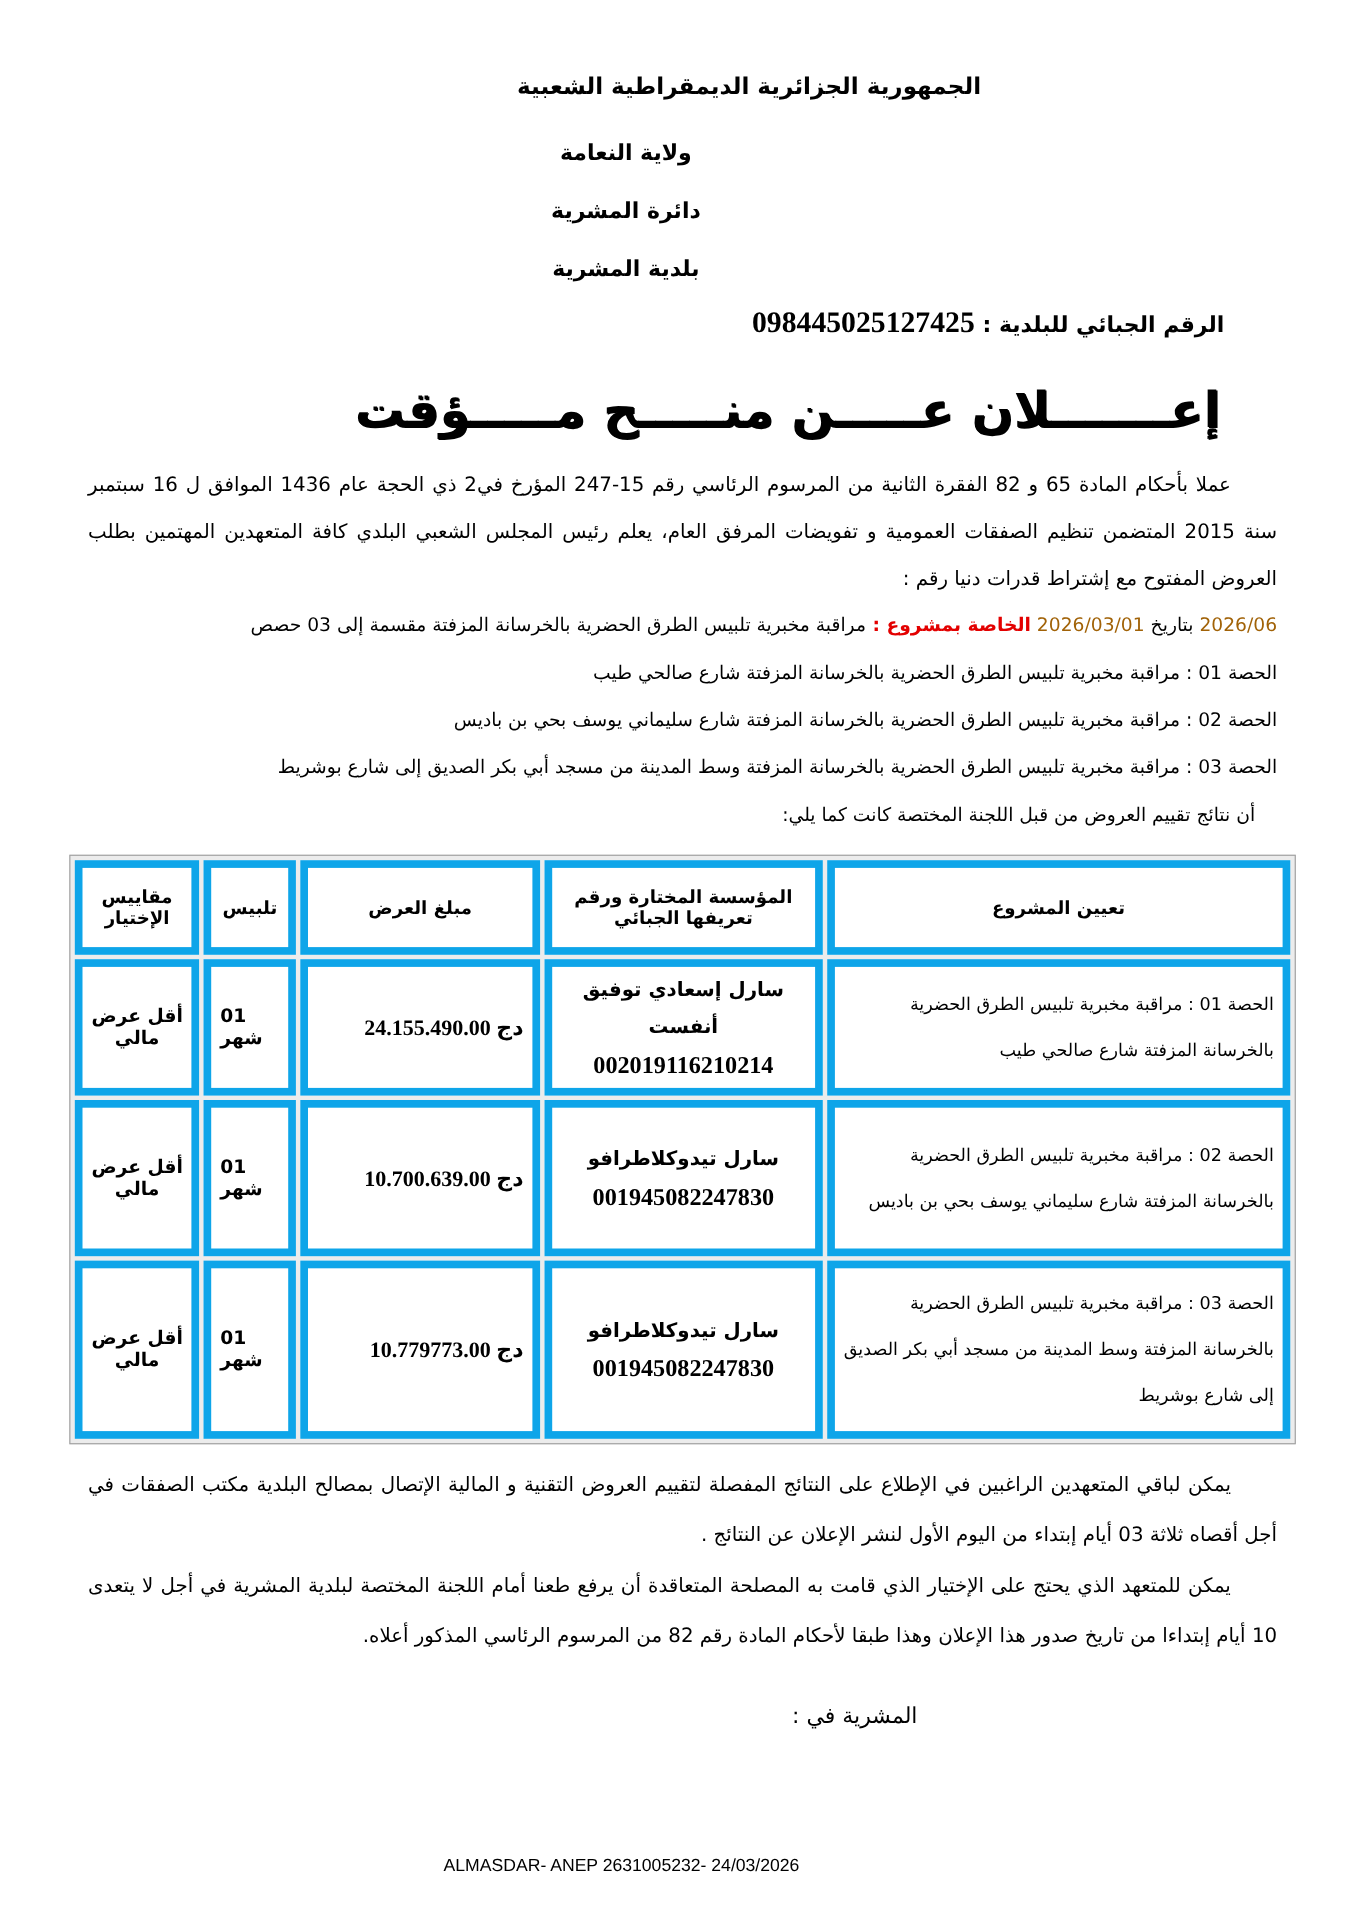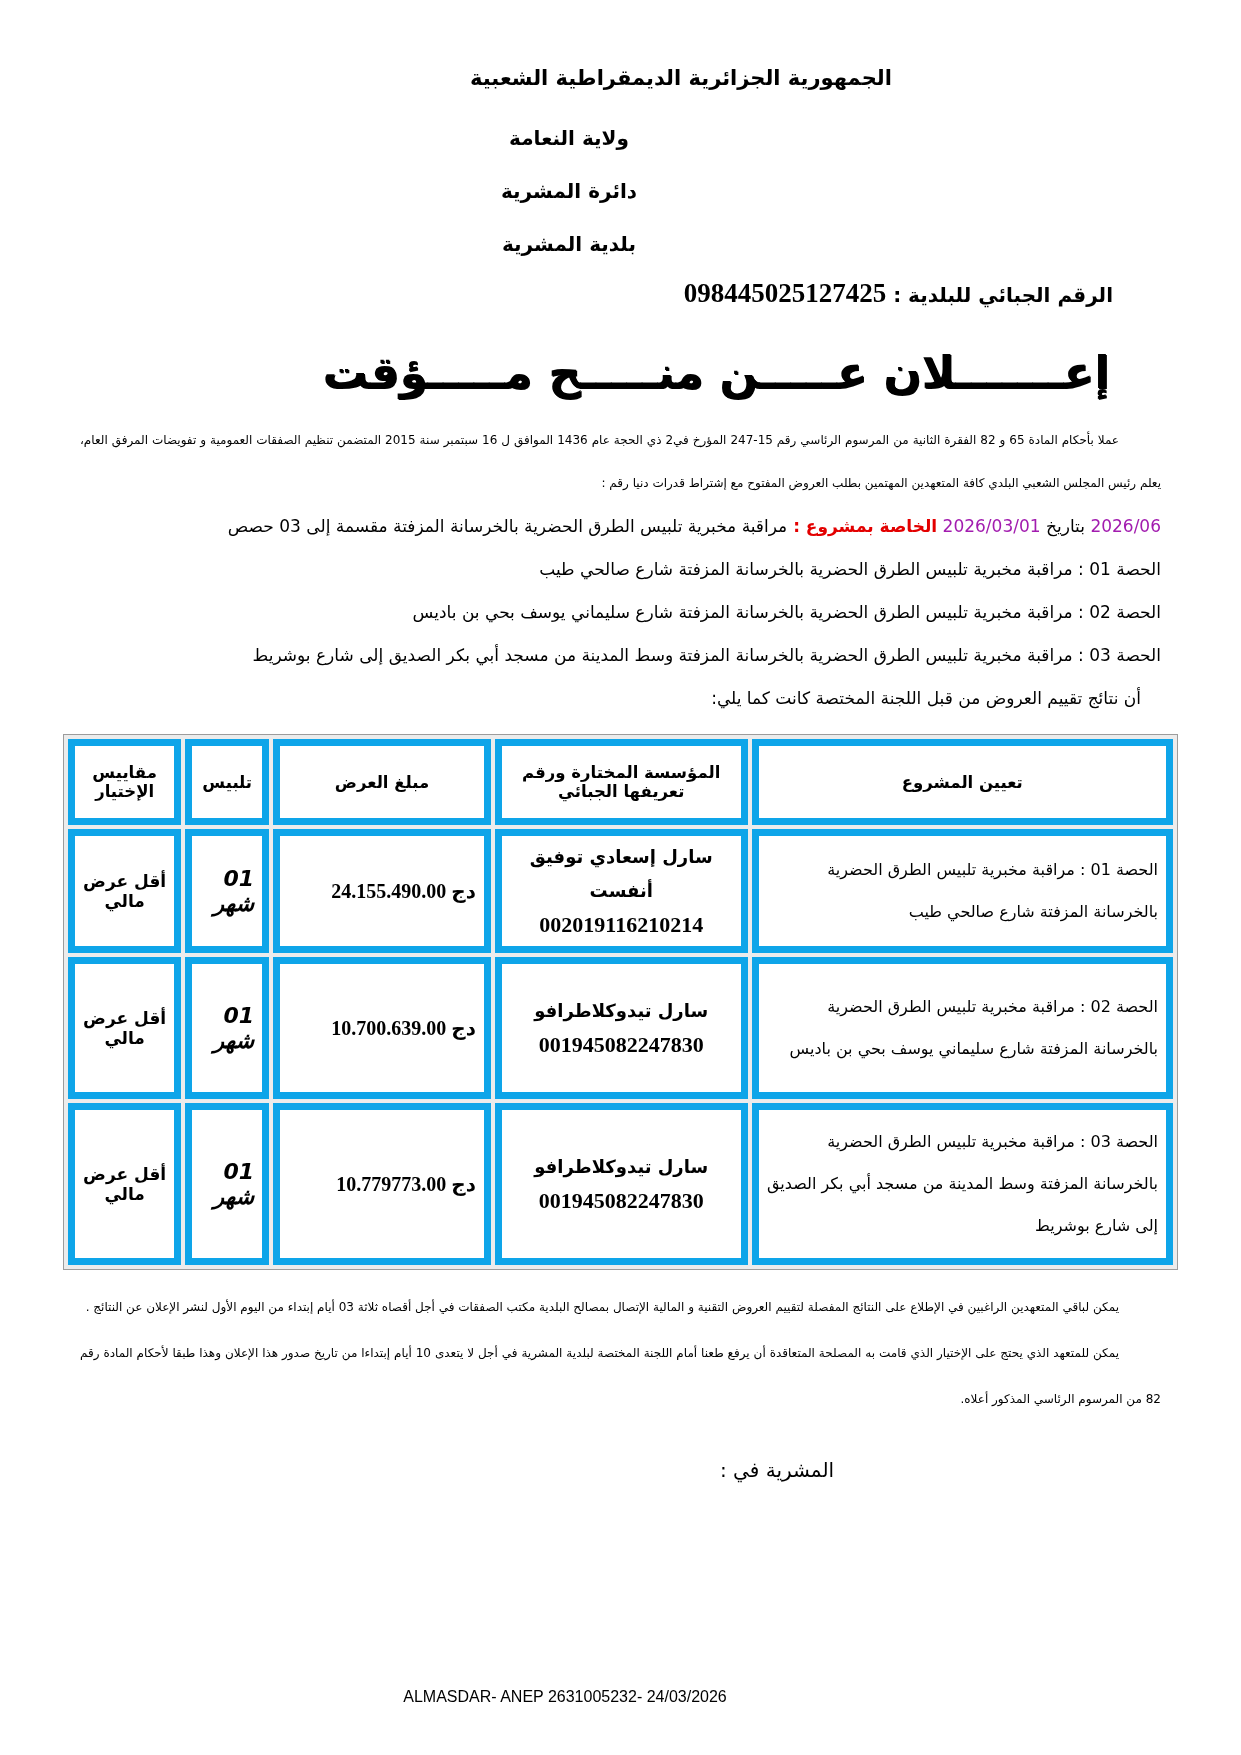--- a/index.html
+++ b/index.html
@@ -18,46 +18,46 @@
   .fiscal-number{font-family:"Liberation Serif","DejaVu Sans",serif;font-size:27px;font-weight:bold;}
 
   
   .main-title{
     width:890px;text-align:center;font-weight:bold;font-size:45px;
     margin-top:18px;margin-bottom:6px;line-height:80px;
     text-shadow:1px 1px 0 #000;
   }
 
   
-  .para{font-size:12px;line-height:43px;text-align:justify;}
+  .para{font-size:18px;line-height:43px;text-align:justify;}
   .indent1{text-indent:42px;}
   .line{font-size:17px;line-height:43px;text-align:right;}
   .indent2{padding-right:20px;}
-  .red{color:#a21caf;}
+  .red{color:#a16207;}
   .redbold{color:#e30000;font-weight:bold;}
 
   
   table.results{
     border-collapse:separate;border-spacing:4px;
     background:#ececec;border:1px solid #9c9c9c;
     width:1115px;margin:14px -17px 0 -17px;
     table-layout:fixed;
   }
   table.results th,table.results td{
     border:7px solid #0ea5e9;background:#ffffff;vertical-align:middle;
     padding:4px 8px;box-sizing:border-box;
   }
   table.results th{font-weight:bold;font-size:16.5px;height:86px;text-align:center;padding:4px 2px;}
   td.project-cell{text-align:right;font-size:16px;line-height:42px;padding:6px 16px;}
   td.company-cell{text-align:center;}
   .company-name{font-weight:bold;font-size:18px;line-height:34px;}
   .company-id{font-family:"Liberation Serif","DejaVu Sans",serif;font-weight:bold;font-size:22px;line-height:34px;direction:ltr;}
   td.amount-cell{text-align:right;direction:ltr;font-weight:bold;font-size:20px;
     font-family:"Liberation Serif","DejaVu Sans",serif;}
-  td.duration-cell{text-align:right;direction:ltr;font-weight:bold;font-size:22px;padding:4px 2px;font-style:italic;}
+  td.duration-cell{text-align:left;direction:ltr;font-weight:bold;font-size:17px;padding:4px 2px;}
   td.criteria-cell{text-align:center;font-weight:bold;font-size:17px;padding:4px 4px;}
   tr.row-1 td{height:122px;}
   tr.row-2 td{height:142px;}
   tr.row-3 td{height:162px;}
 
   
   .footer-paras{margin-top:14px;}
   .footer-paras .para{line-height:46px;}
 
   

